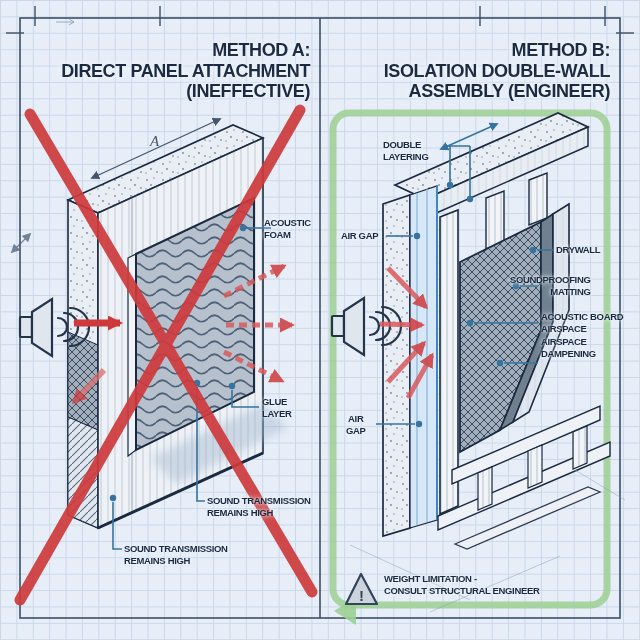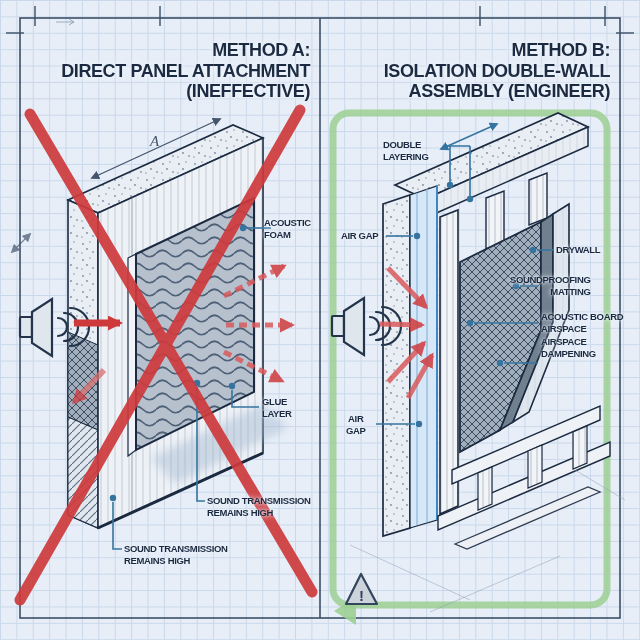--- a/index.html
+++ b/index.html
@@ -268,14 +268,18 @@
     <div>MATTING</div>
   </div>
   <div class="lbl" style="left:541px;top:311px;">
     <div>ACOUSTIC BOARD</div>
     <div>AIRSPACE</div>
   </div>
   <div class="lbl" style="left:541px;top:336px;">
     <div>AIRSPACE</div>
     <div>DAMPENING</div>
   </div>
+  <div class="lbl" style="left:384px;top:573px;">
+    <div>WEIGHT LIMITATION -</div>
+    <div>CONSULT STRUCTURAL ENGINEER</div>
+  </div>
 
 </div>
 
 </body></html>

